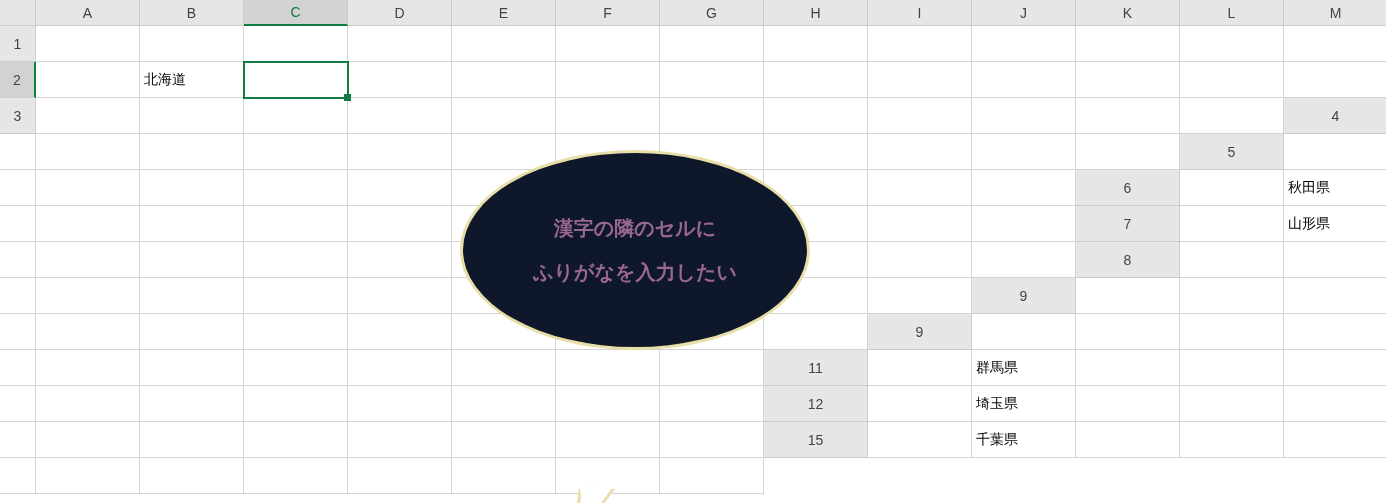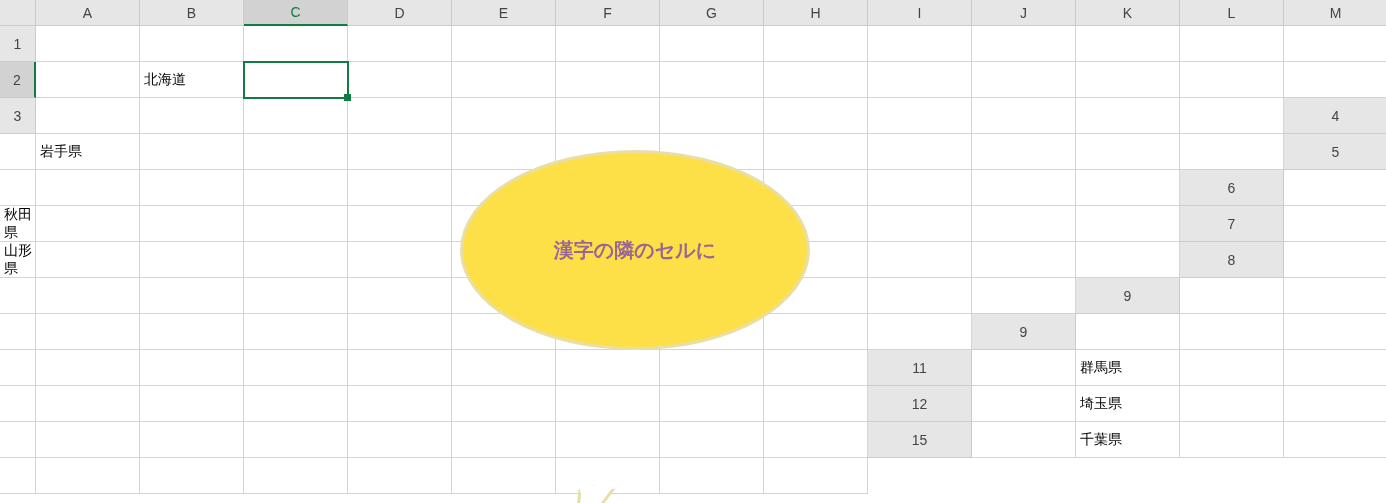--- a/index.html
+++ b/index.html
@@ -83,21 +83,21 @@
       background: #107c41;
       z-index: 3;
     }
     .callout {
       position: absolute;
       left: 460px;
       top: 150px;
       z-index: 10;
     }
     .callout-bubble {
-      background: #fde047;
+      background: #0f172a;
       border: 3px solid #e8dfa8;
       border-radius: 50%;
       width: 350px;
       height: 200px;
       display: flex;
       flex-direction: column;
       align-items: center;
       justify-content: center;
       padding: 20px;
       position: relative;
@@ -174,21 +174,20 @@
   <div class="cell"></div>
   <div class="cell"></div>
   <div class="cell"></div>
   <div class="cell"></div>
   <div class="cell"></div>
   <div class="cell"></div>
   <div class="cell"></div>
 
   <div class="row-header">4</div>
   <div class="cell"></div>
-  <div class="cell">岩手県</div>
   <div class="cell"></div>
   <div class="cell"></div>
   <div class="cell"></div>
   <div class="cell"></div>
   <div class="cell"></div>
   <div class="cell"></div>
   <div class="cell"></div>
   <div class="cell"></div>
   <div class="cell"></div>
   <div class="cell"></div>
@@ -323,19 +322,20 @@
   <div class="cell"></div>
   <div class="cell"></div>
   <div class="cell"></div>
   <div class="cell"></div>
 </div>
 
 <div class="callout">
   <div class="callout-bubble">
     <div class="callout-text">
       <div>漢字の隣のセルに</div>
+      <div>ふりがなを入力したい</div>
     </div>
   </div>
   <svg class="callout-tail" width="70" height="70">
     <path d="M 20,5 L 60,-5 L 15,55 Z" fill="#fff" stroke="#e8dfa8" stroke-width="3" stroke-linejoin="round"></path>
     <path d="M 20,5 L 60,0" fill="#fff" stroke="#fff" stroke-width="6"></path>
   </svg>
 </div>
 
 </body></html>

